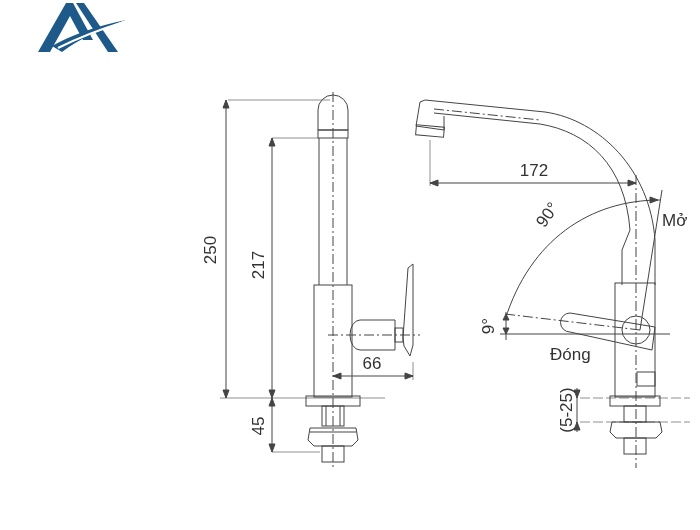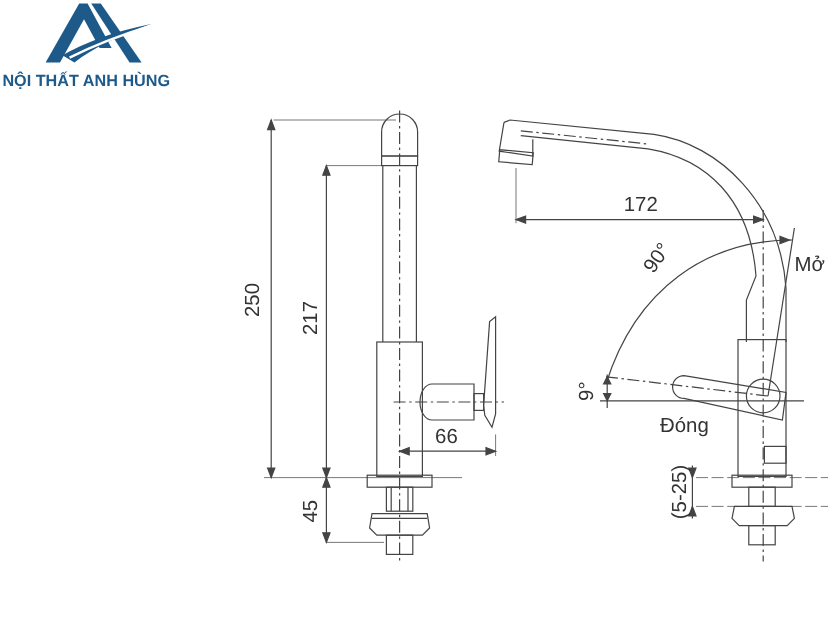--- a/index.html
+++ b/index.html
@@ -13,21 +13,20 @@
 </head>
 <body>
 
 <div class="logo">
   <svg width="200" height="60" viewBox="0 0 200 60">
     <polygon points="38,52 66,3 73,3 93,40 83,40 70,16 50,52" fill="#1d5a8a"></polygon>
     <polygon points="76,3 84,3 118,52 108,52" fill="#1d5a8a"></polygon>
     <path d="M52,46 C70,36 95,26 126,20 C98,30 78,40 62,52 Z" fill="#1d5a8a"></path>
     <path d="M58,48 C78,38 98,30 124,22" stroke="#ffffff" stroke-width="2" fill="none"></path>
   </svg>
-  <div class="logo-text">NỘI THẤT ANH HÙNG</div>
 </div>
 
 <svg class="drawing" width="700" height="530" viewBox="0 0 700 530" fill="none" stroke="#444" stroke-width="1">
 
   <g>
 
     <line x1="333" y1="92" x2="333" y2="470" stroke-dasharray="10,3,2,3"></line>
 
     <path d="M318,130 L318,110 A15,15 0 0 1 348,110 L348,130 Z"></path>
     <rect x="318" y="130" width="30" height="8"></rect>

